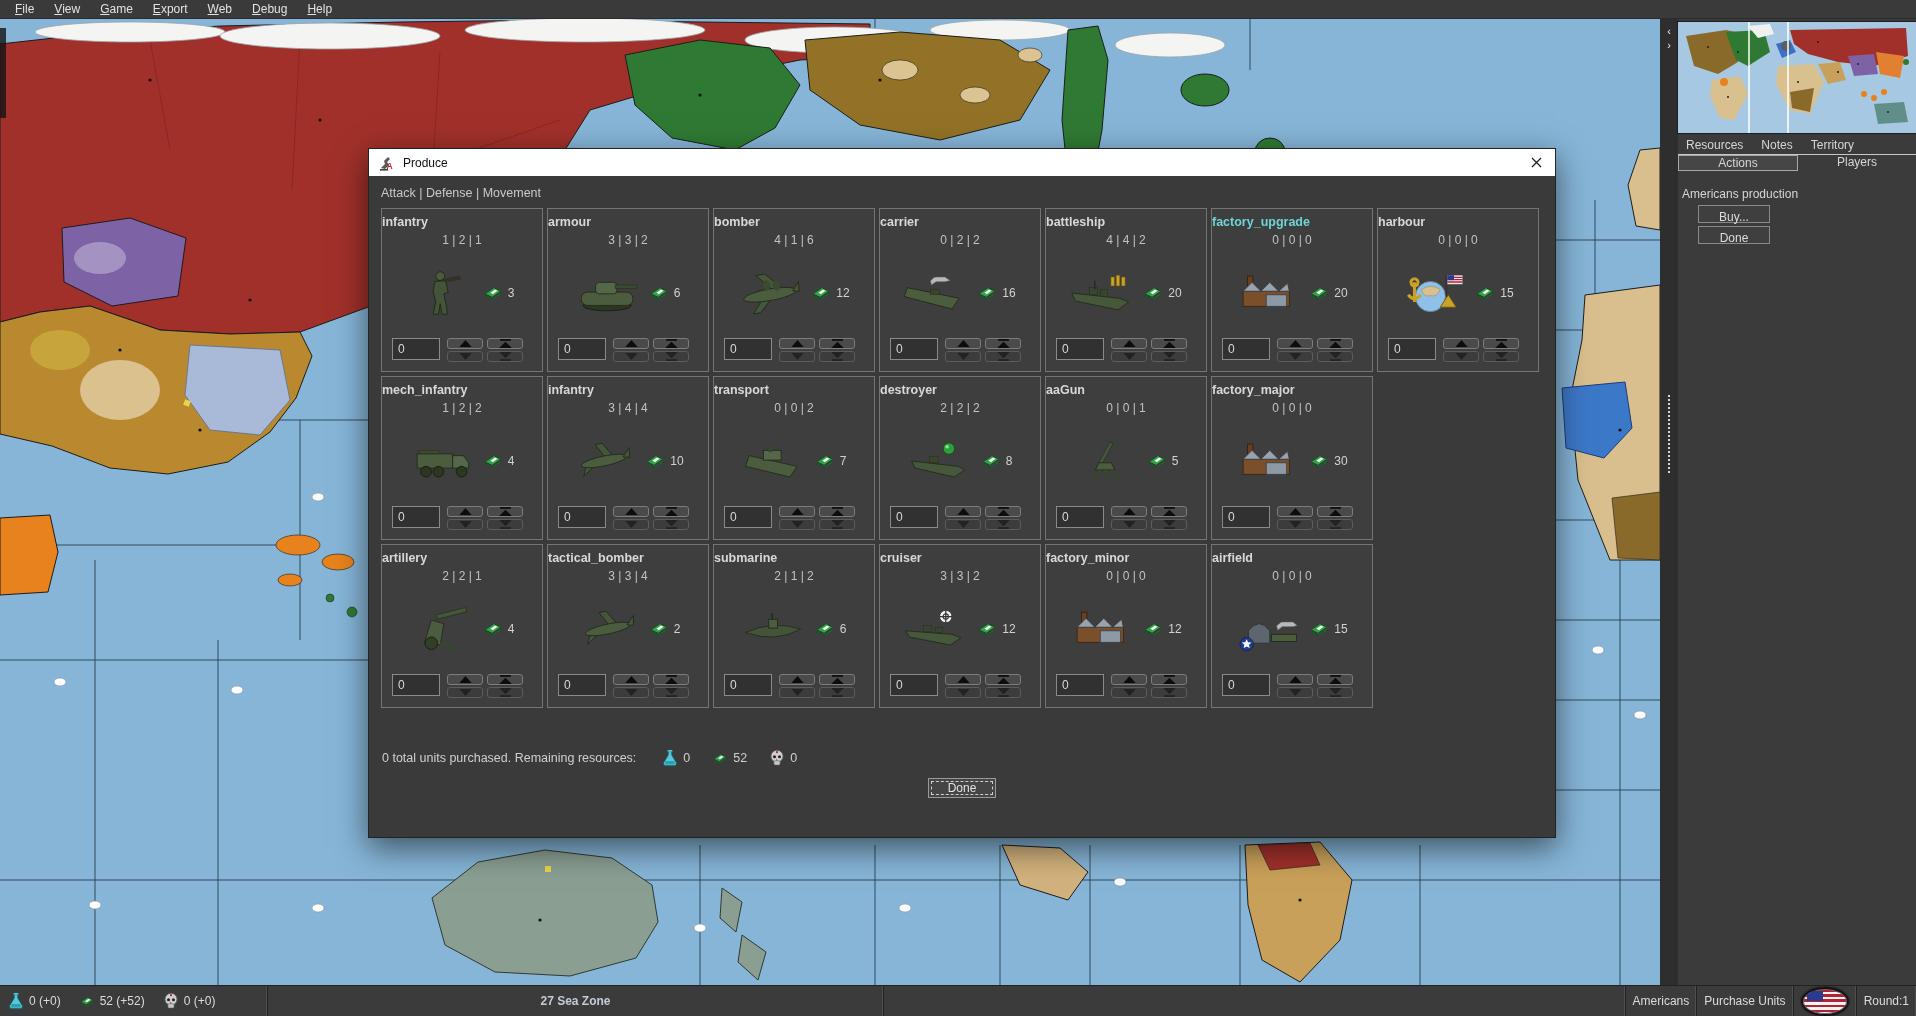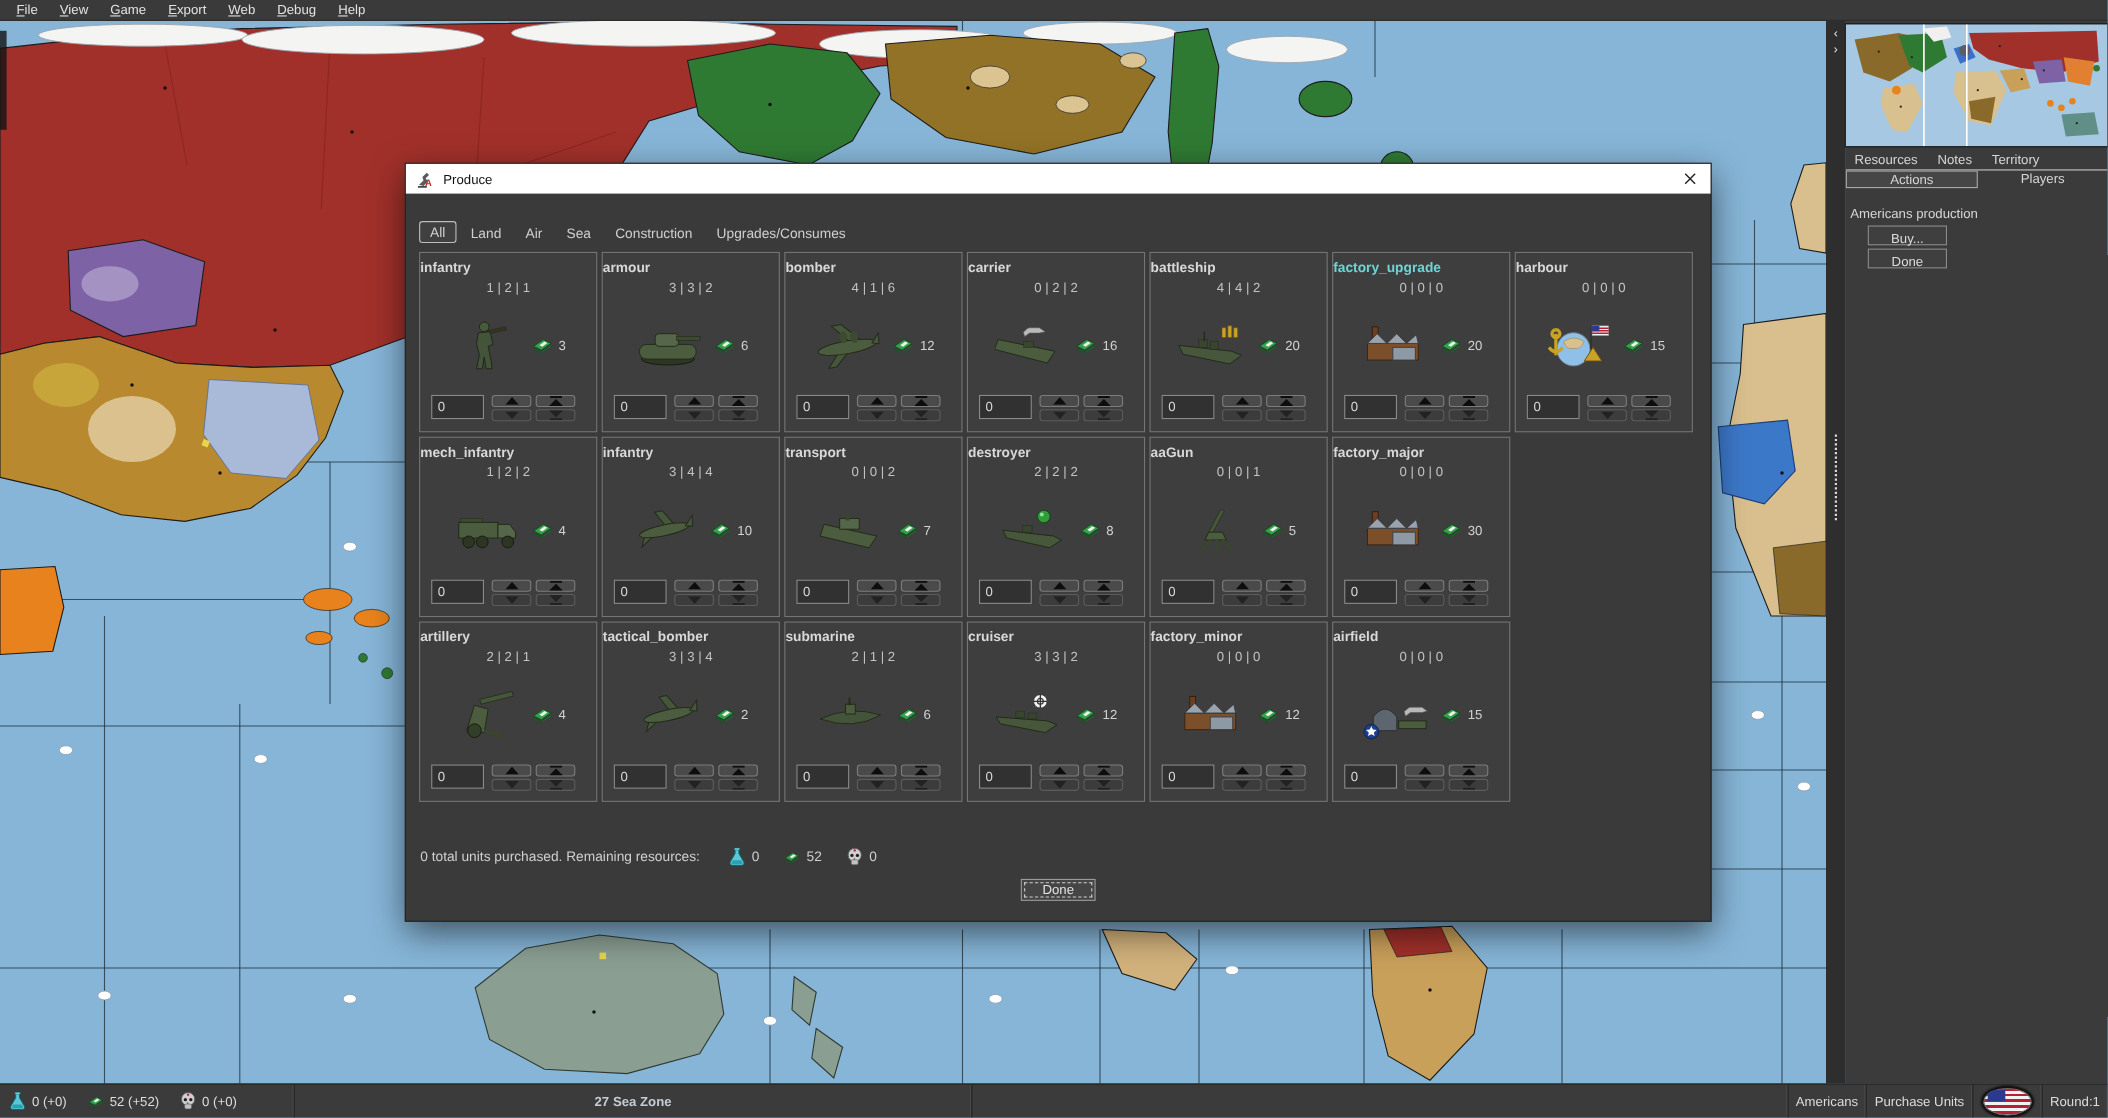--- a/index.html
+++ b/index.html
@@ -410,28 +410,21 @@
     </span>
     <span>Produce</span>
     <span class="grow"></span>
     <span class="dlg-close">
       <svg viewBox="0 0 11 11" width="11" height="11">
           <path d="M1 1 L10 10 M10 1 L1 10" stroke="#222" stroke-width="1.3"></path>
         </svg>
     </span>
   </div>
   <div class="dlg-body">
-    <div class="ptabs">
-        <span class="ptab sel">All</span>
-        <span class="ptab">Land</span>
-        <span class="ptab">Air</span>
-        <span class="ptab">Sea</span>
-        <span class="ptab">Construction</span>
-        <span class="ptab">Upgrades/Consumes</span>
-      </div>
+    <div class="stats-caption">Attack | Defense | Movement</div>
     <div class="cards">
         <div class="card-row">
           <div class="card">
             <div class="c-title">infantry</div>
             <div class="c-stats">1 | 2 | 1</div>
             <div class="c-art">
               <svg class="spr">
                 <use href="#sym-infantry"></use>
               </svg>
               <span class="c-cost">

